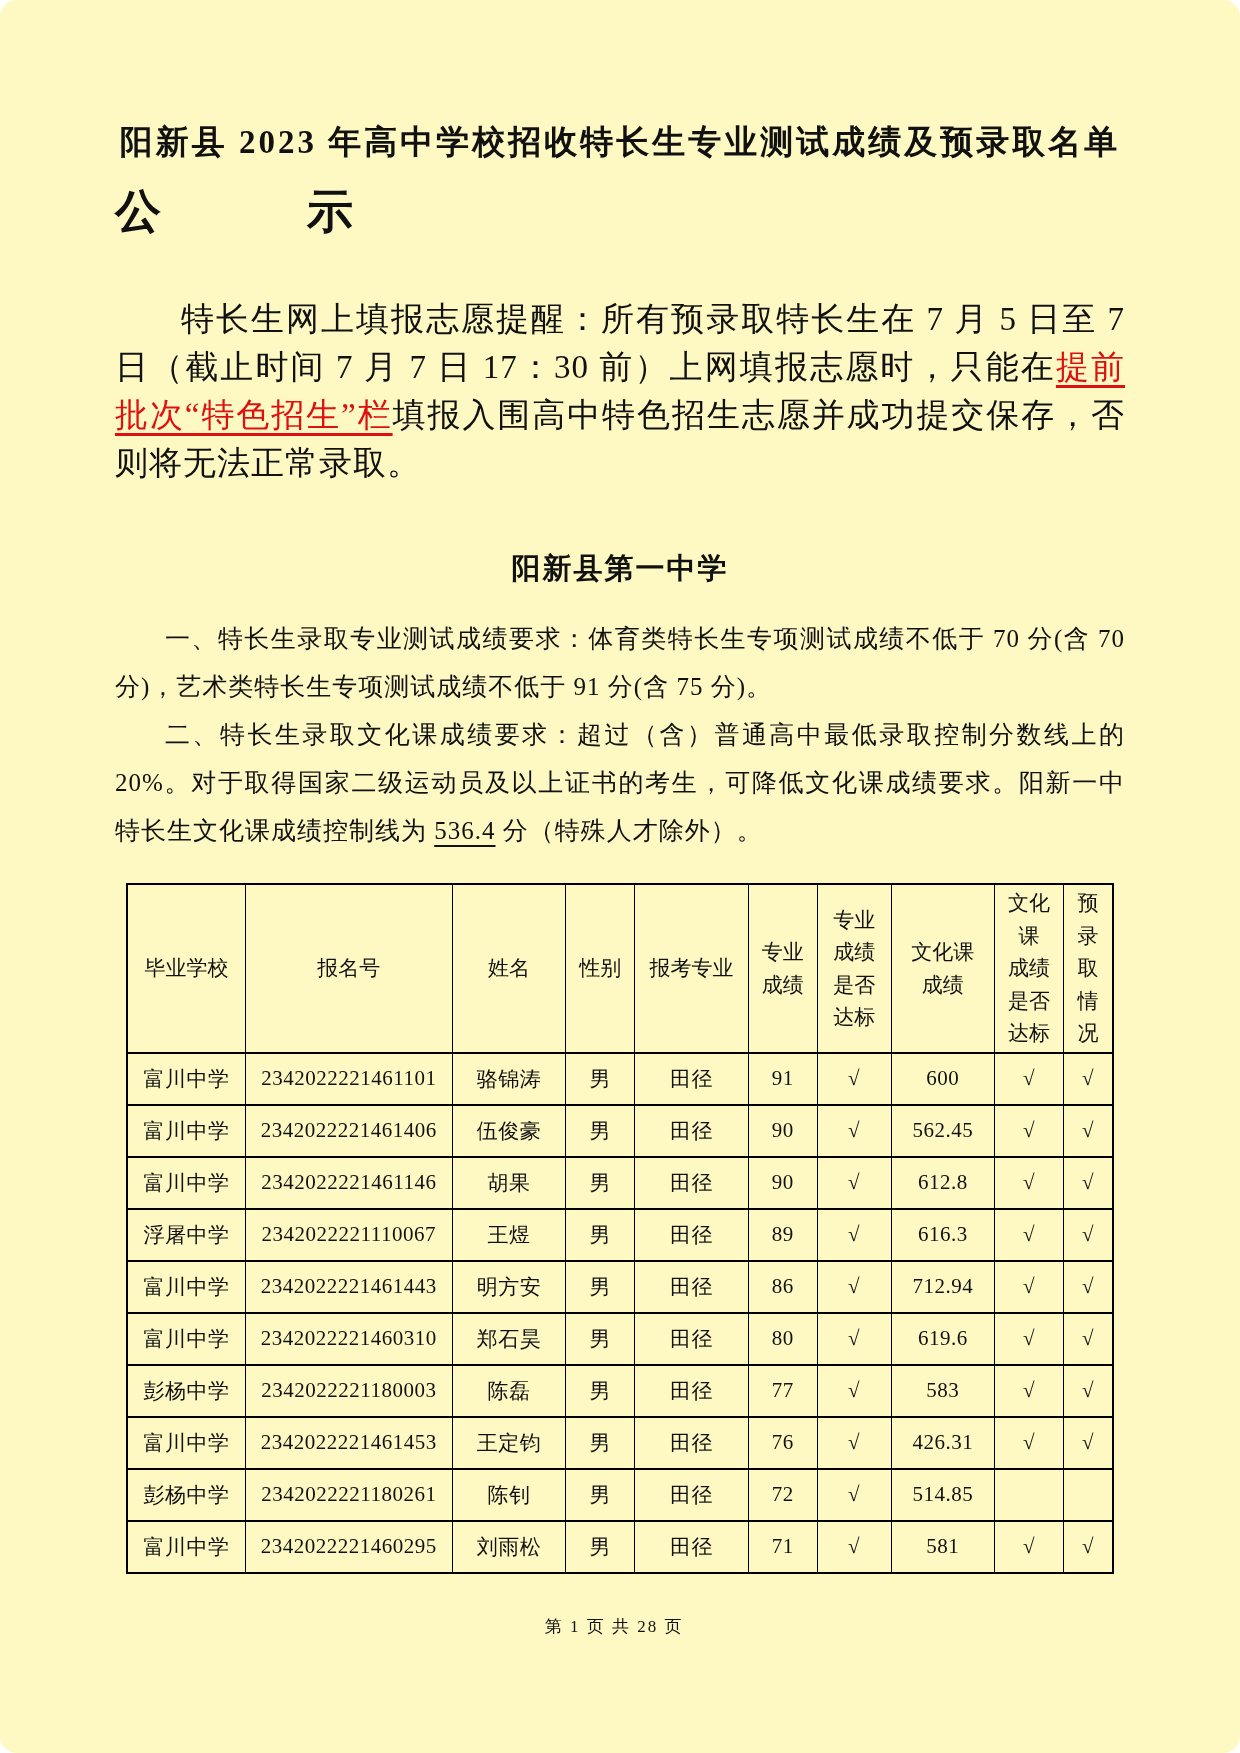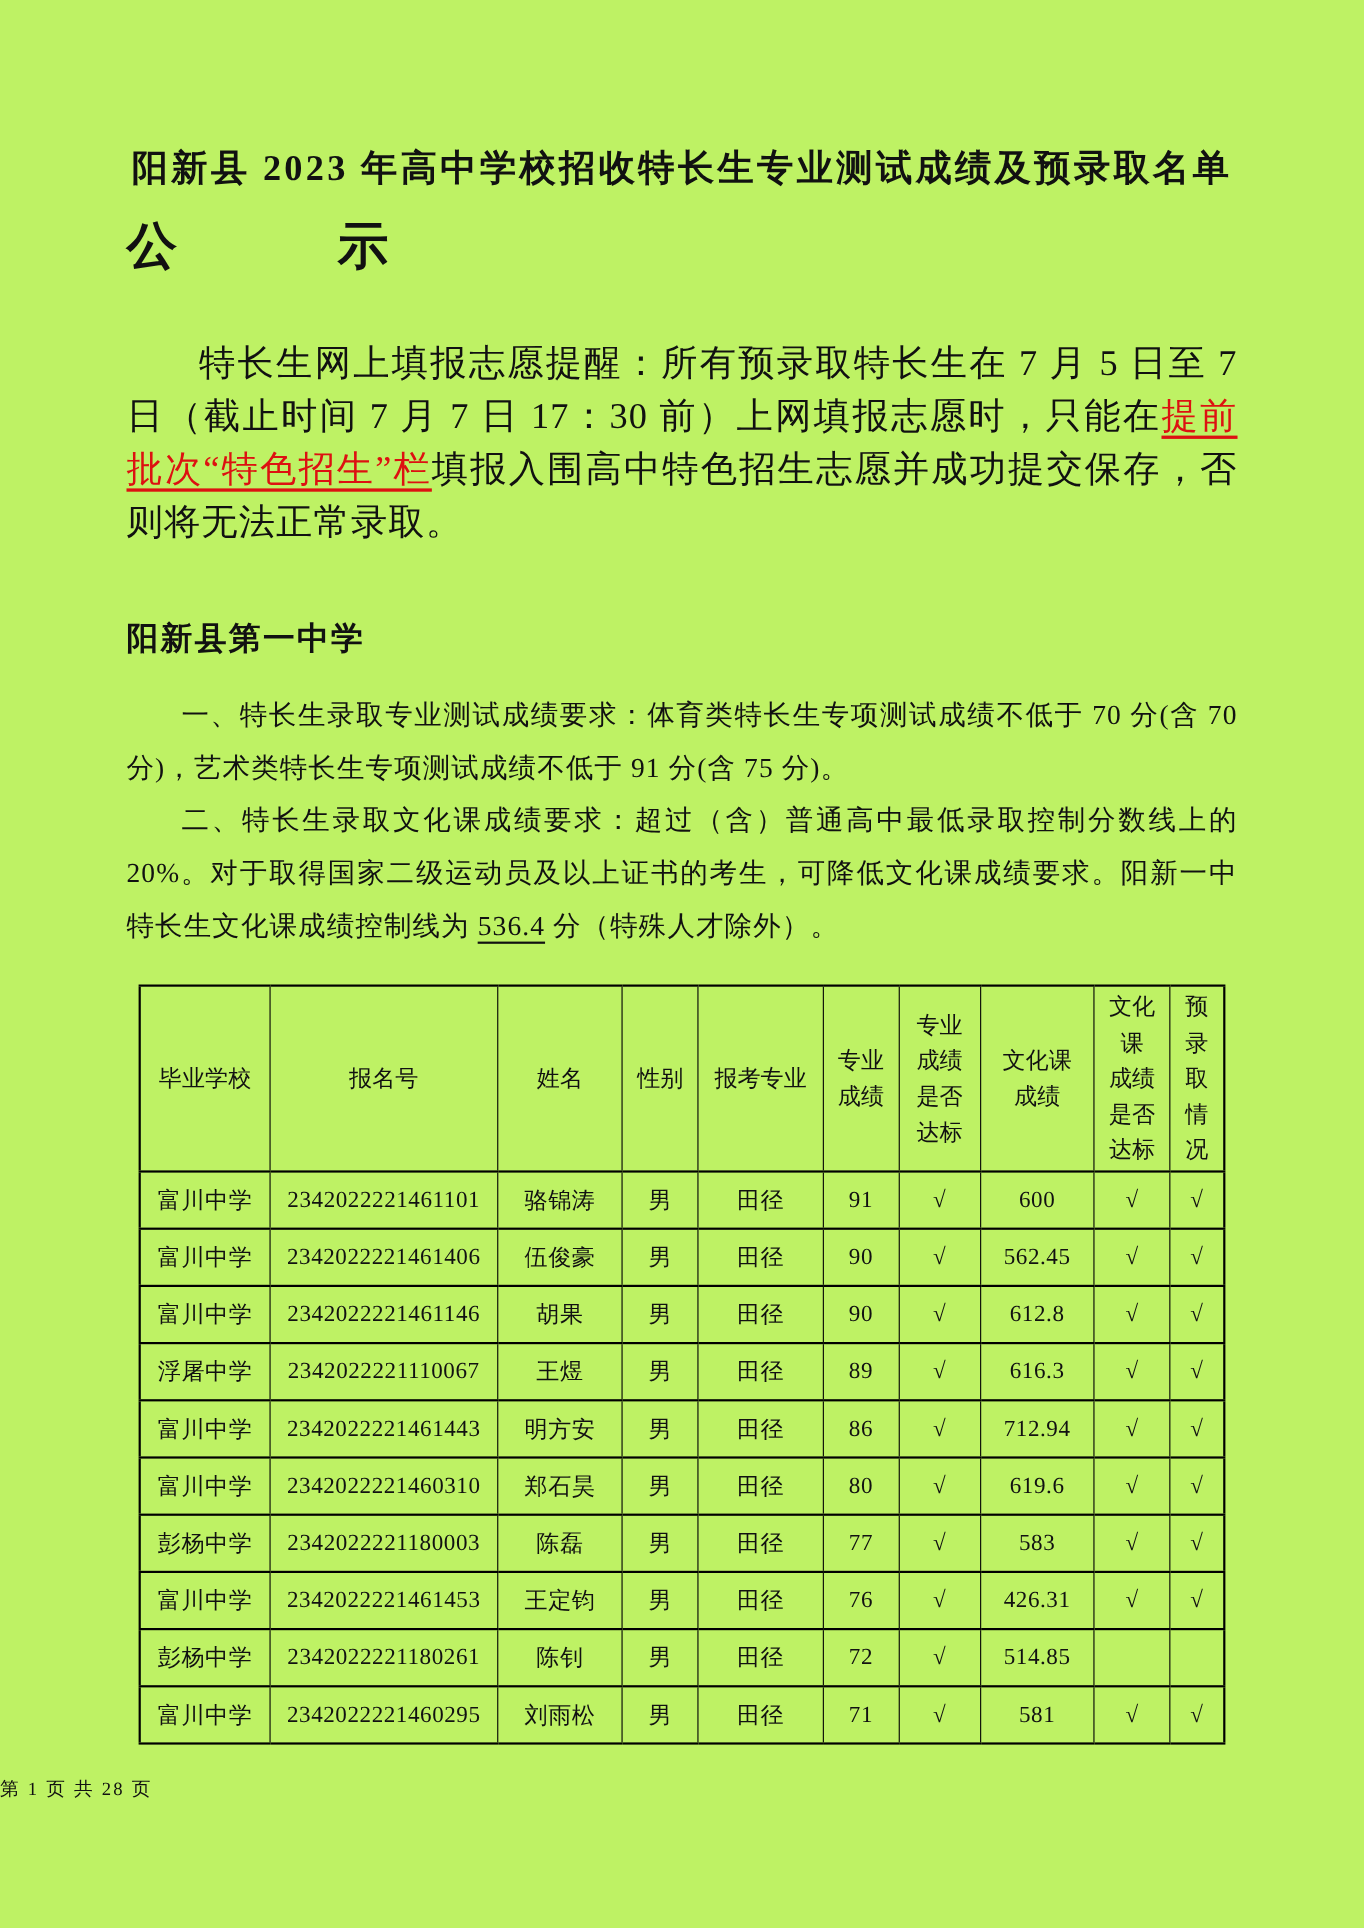--- a/index.html
+++ b/index.html
@@ -1,24 +1,25 @@
 <!DOCTYPE html>
 <html><head>
 <meta charset="utf-8">
 <style>
   html,body { margin:0; padding:0; background:#ffffff; }
   .page {
     position:relative;
     width:1240px; height:1753px;
-    background:#bef264;
+    background:#fef9c3;
     color:#111111;
     font-family:"Liberation Serif","DejaVu Serif",serif;
     box-sizing:border-box;
-    padding:12px 115px;
+    padding:0 115px;
     overflow:hidden;
+    border-radius:17px;
   }
   .doc-title {
     margin:122px 0 0 0;
     font-size:33px; font-weight:bold;
     text-align:center; letter-spacing:3px;
     line-height:1.25;
   }
   .doc-subtitle {
     margin:18px 0 0 0;
     font-size:46px; font-weight:bold;
@@ -36,21 +37,21 @@
     text-decoration-color:#dd1111;
     text-underline-offset:7px;
   }
   .u {
     text-decoration:underline;
     text-underline-offset:6px;
   }
   .school-title {
     margin:62px 0 0 0;
     font-size:29px; font-weight:bold;
-    letter-spacing:2px;
+    text-align:center; letter-spacing:2px;
   }
   .item {
     margin:0;
     font-size:25px; line-height:48px;
     letter-spacing:1px;
     text-align:justify; text-indent:2em;
   }
   .item.first { margin-top:26px; }
   table.scores {
     width:988px;
@@ -67,20 +68,21 @@
     font-size:21px;
     padding:2px 2px;
     overflow:hidden;
   }
   table.scores { border:2px solid #000; }
   table.scores th { height:118px; white-space:pre-line; line-height:1.55; }
   table.scores td { height:46px; letter-spacing:0.5px; }
   .page-footer {
     position:absolute;
     left:0; right:12px; top:1615px;
+    text-align:center;
     font-size:17px; letter-spacing:2px;
     color:#111;
   }
 </style>
 </head>
 <body>
 
 <div class="page">
 
   <h1 class="doc-title">阳新县 2023 年高中学校招收特长生专业测试成绩及预录取名单</h1>

